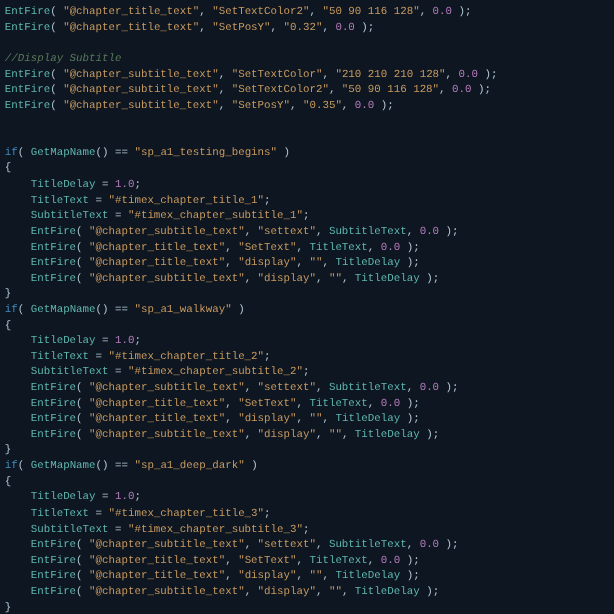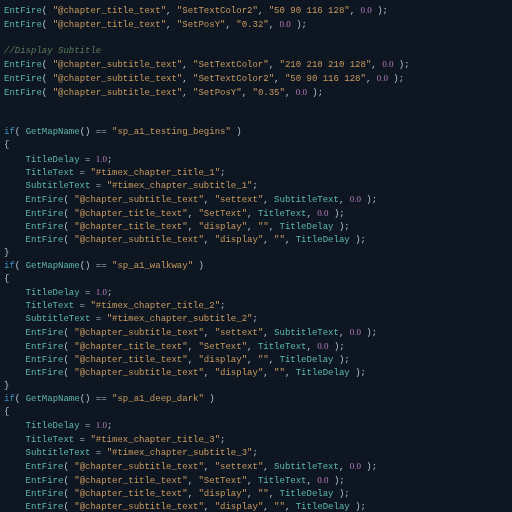--- a/index.html
+++ b/index.html
@@ -10,21 +10,21 @@
     font-size: 9px;
     line-height: 1.45;
     color: #b0c5d0;
     white-space: pre;
     overflow: hidden;
     width: 512px;
     height: 512px;
     box-sizing: border-box;
   }
   .s  { color: #c99a5f; }  
-  .n  { color: #b87dbe; font-family: Liberation Serif, serif; }  
+  .n  { color: #b87dbe; }  
   .k  { color: #3f8fbf; }  
   .f  { color: #5fb8b0; }  
   .c  { color: #5a7a5a; font-style: italic; text-align: center; } 
   .p  { color: #b0c5d0; }  
 </style>
 </head>
 <body><div id="code"><span class="f">EntFire</span><span class="p">( </span><span class="s">"@chapter_title_text"</span><span class="p">, </span><span class="s">"SetTextColor2"</span><span class="p">, </span><span class="s">"50 90 116 128"</span><span class="p">, </span><span class="n">0.0</span><span class="p"> );</span>
 <span class="f">EntFire</span><span class="p">( </span><span class="s">"@chapter_title_text"</span><span class="p">, </span><span class="s">"SetPosY"</span><span class="p">, </span><span class="s">"0.32"</span><span class="p">, </span><span class="n">0.0</span><span class="p"> );</span>
 
 <span class="c">//Display Subtitle</span>

